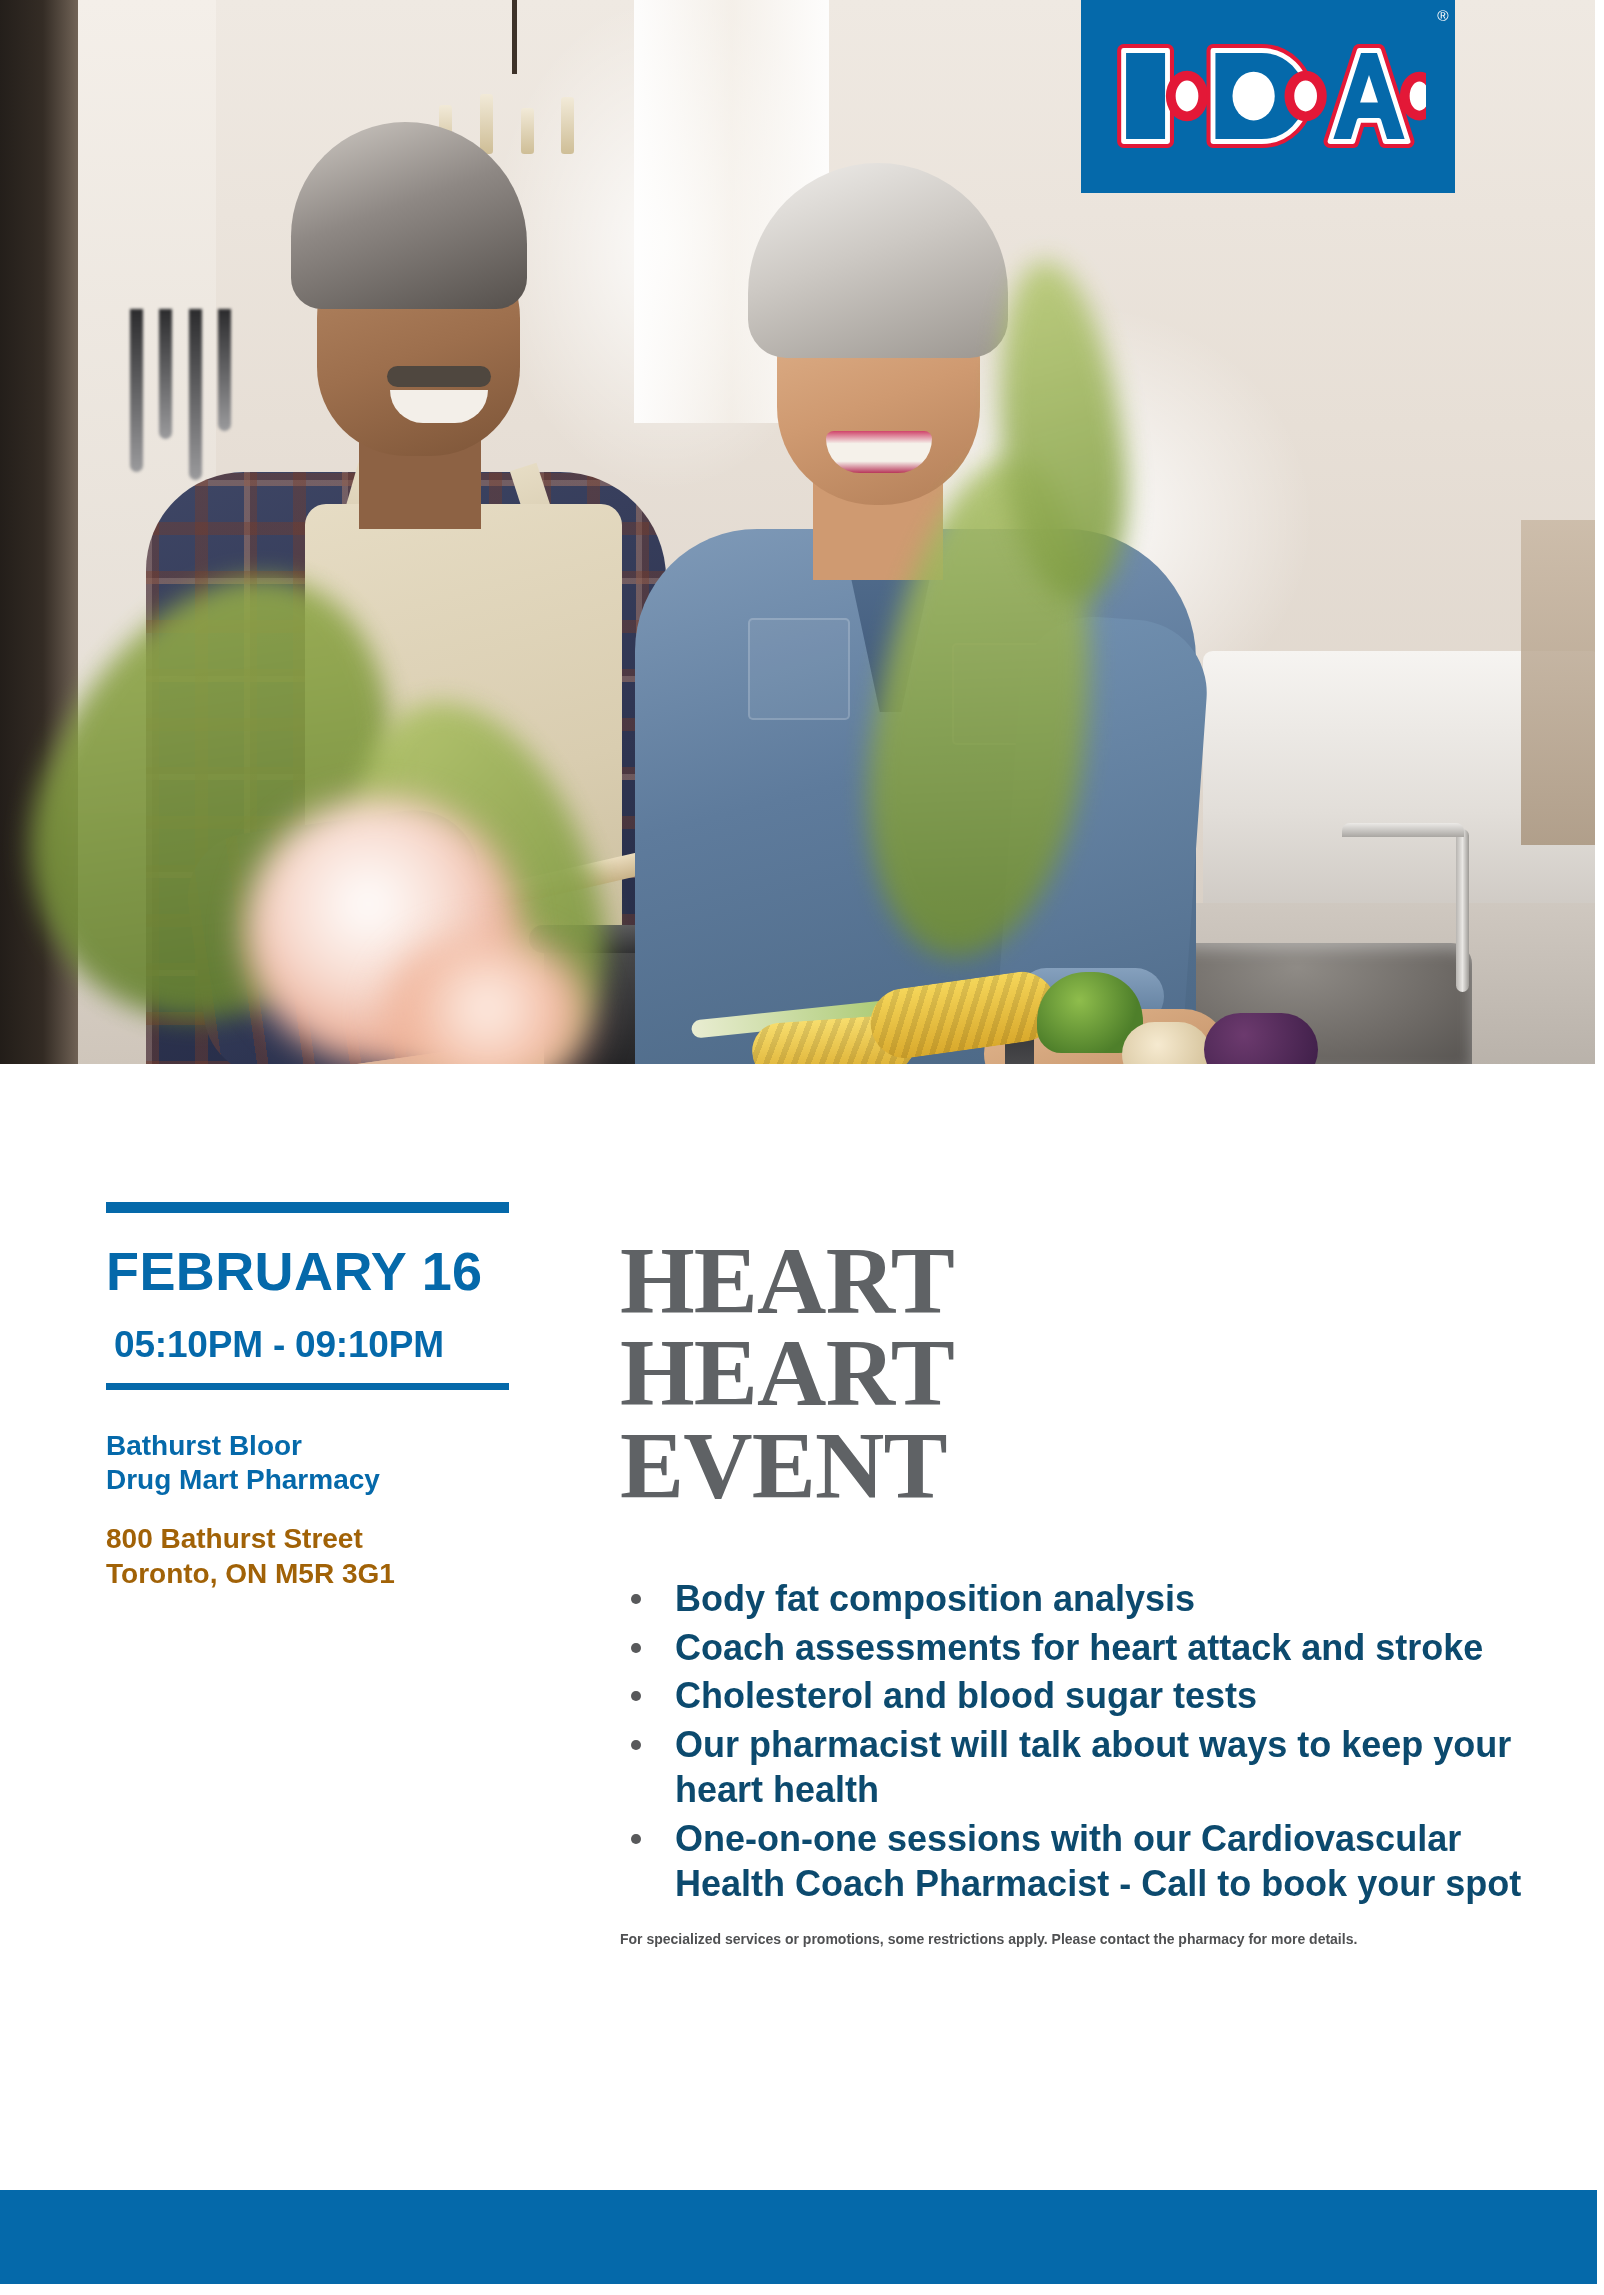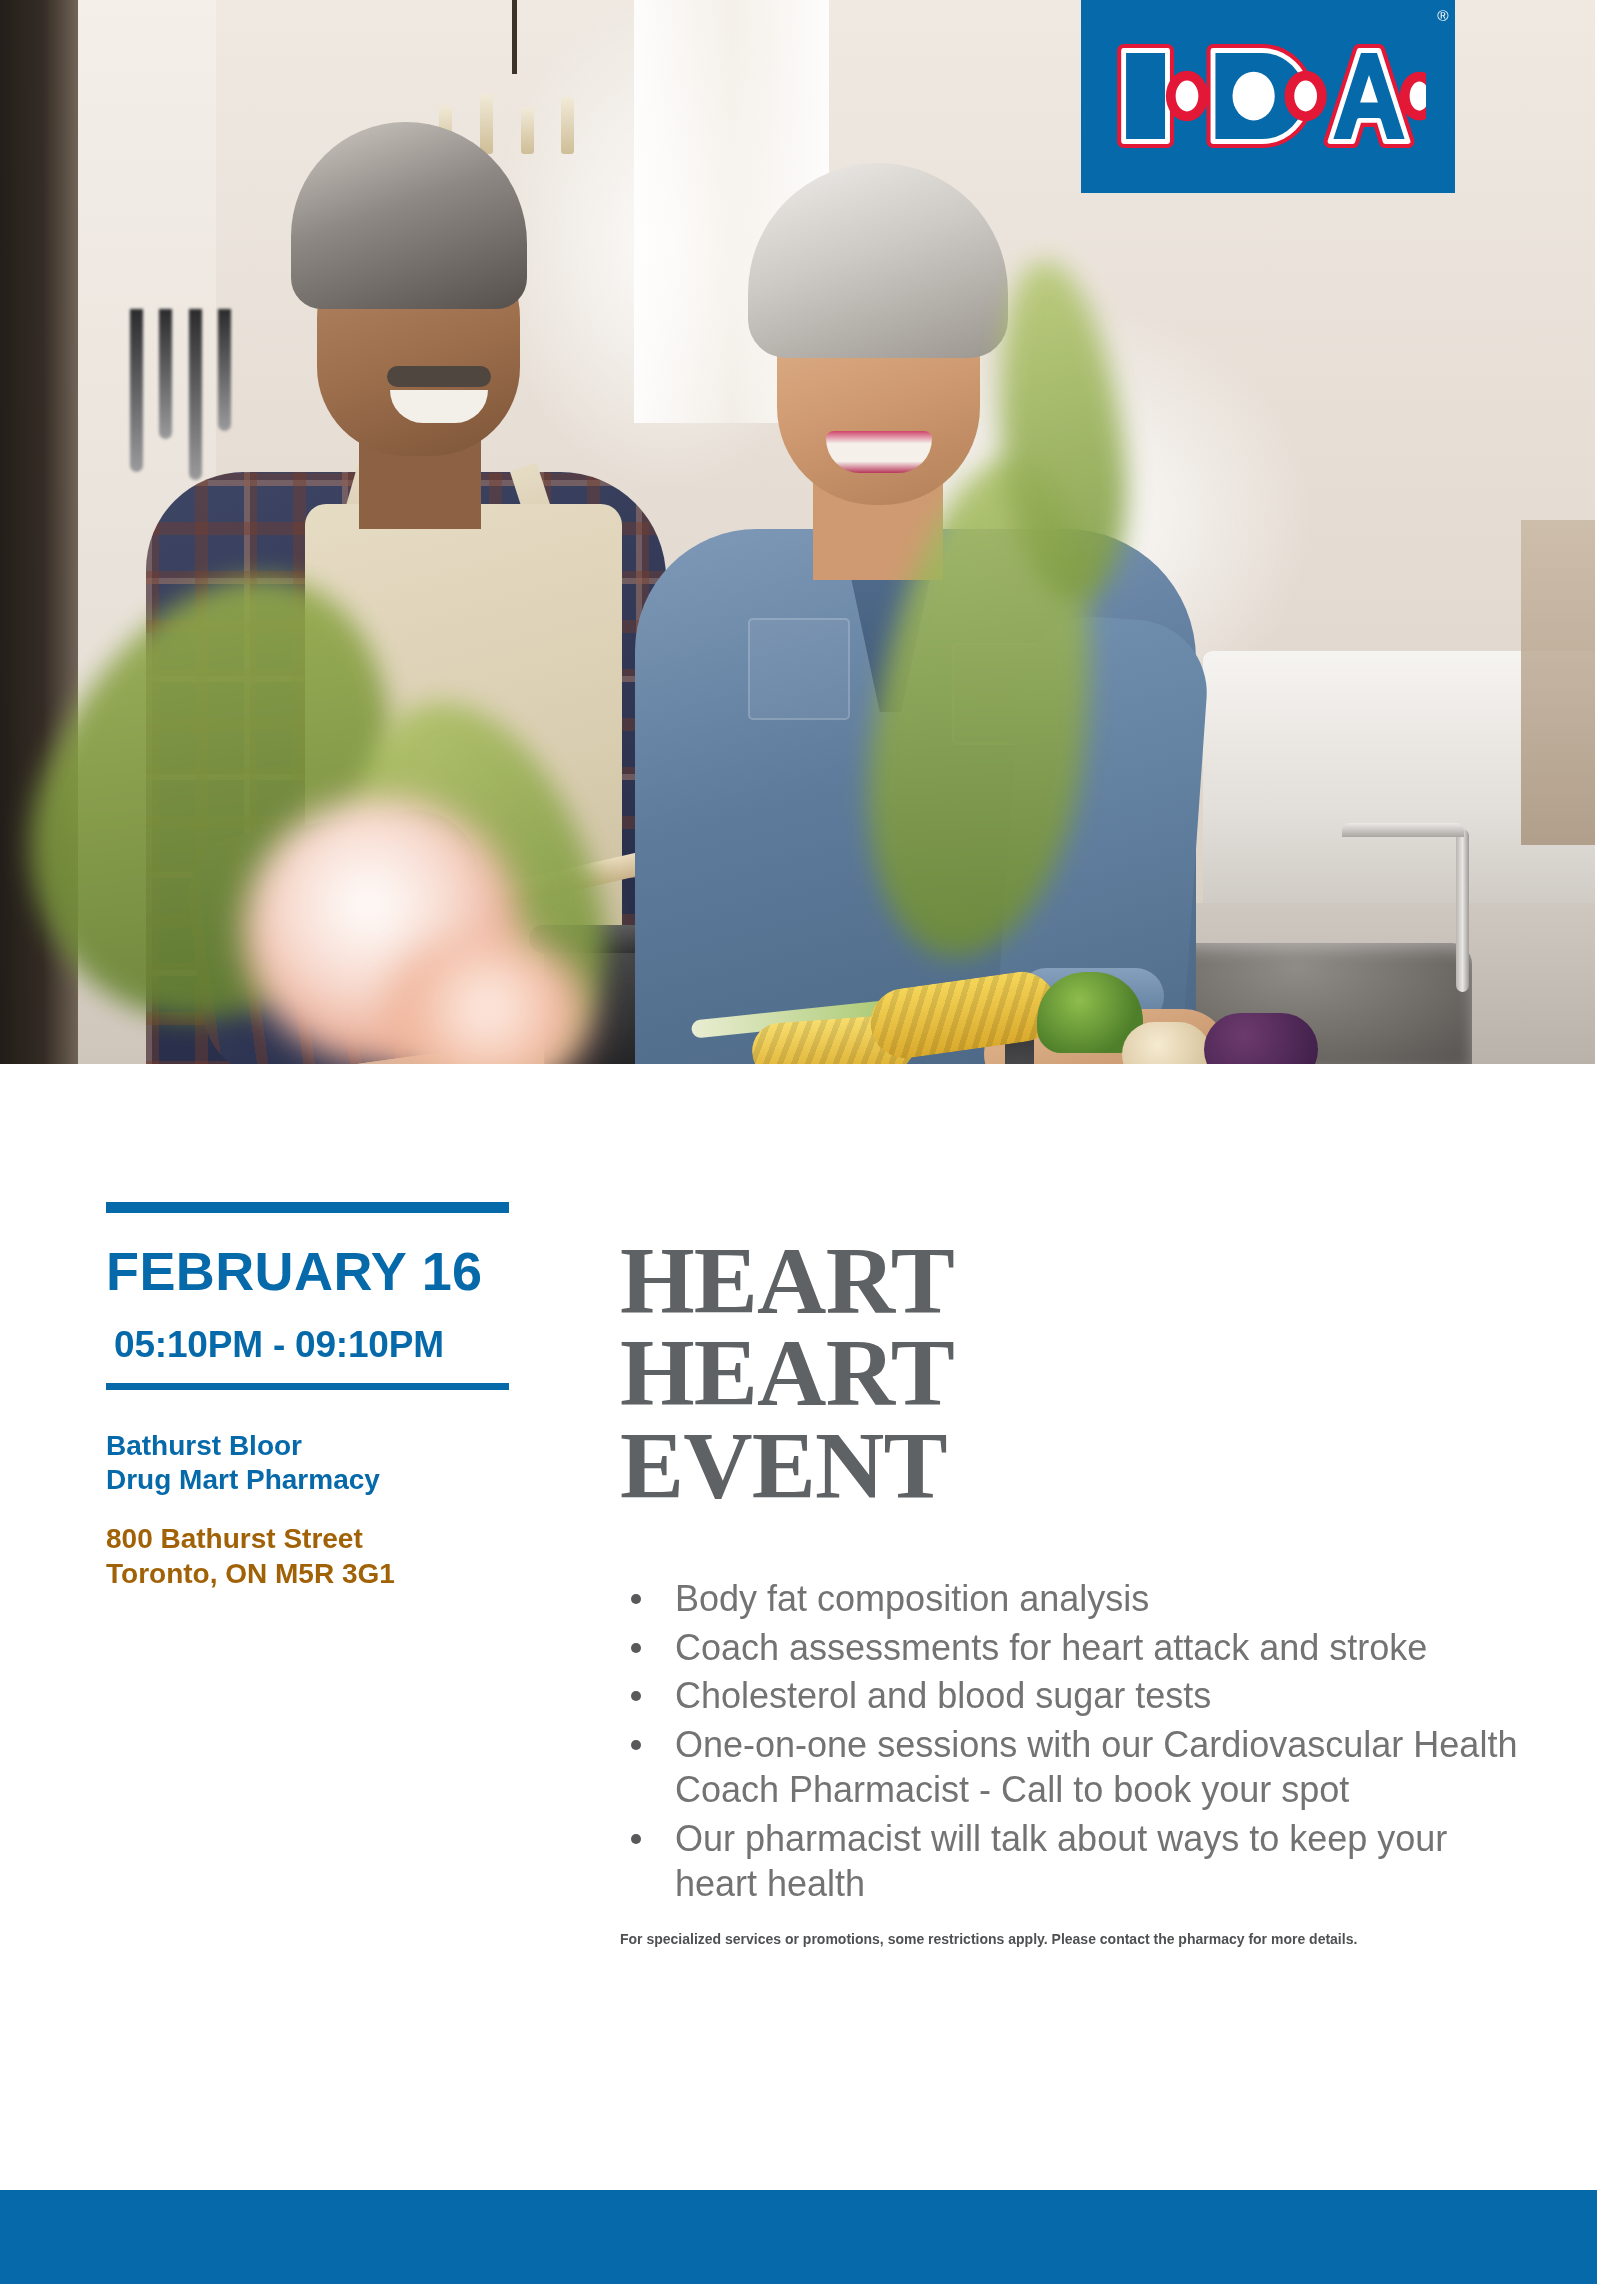--- a/index.html
+++ b/index.html
@@ -520,23 +520,23 @@
     line-height: 0.96;
     letter-spacing: -0.8px;
     font-family: Liberation Serif, serif;
   }
   .event-title span { display: block; }
 
   .bullets {
     margin: 45px 0 6px 0;
     padding: 0;
     list-style: none;
-    color: #737373;
+    color: #0c4a6e;
     font-size: 36px;
-    font-weight: 400;
+    font-weight: 700;
     line-height: 1.26;
     font-family: "Liberation Sans", sans-serif;
   }
   .bullets li {
     position: relative;
     padding-left: 55px;
     margin-bottom: 3.3px;
   }
   .bullets li .dot {
     position: absolute;
@@ -691,22 +691,22 @@
       <h1 class="event-title">
         <span>HEART</span>
         <span>HEART</span>
         <span>EVENT</span>
       </h1>
 
       <ul class="bullets" id="bullet-list">
           <li><span class="dot"></span><span>Body fat composition analysis</span></li>
           <li><span class="dot"></span><span>Coach assessments for heart attack and stroke</span></li>
           <li><span class="dot"></span><span>Cholesterol and blood sugar tests</span></li>
+          <li><span class="dot"></span><span>Our pharmacist will talk about ways to keep your heart health</span></li>
           <li><span class="dot"></span><span>One-on-one sessions with our Cardiovascular Health Coach Pharmacist - Call to book your spot</span></li>
-          <li><span class="dot"></span><span>Our pharmacist will talk about ways to keep your heart health</span></li>
         </ul>
 
       <div class="disclaimer">For specialized services or promotions, some restrictions apply. Please contact the pharmacy for more details.</div>
     </div>
   </div>
 
   <div class="footer-bar"></div>
 </div>
 
 

